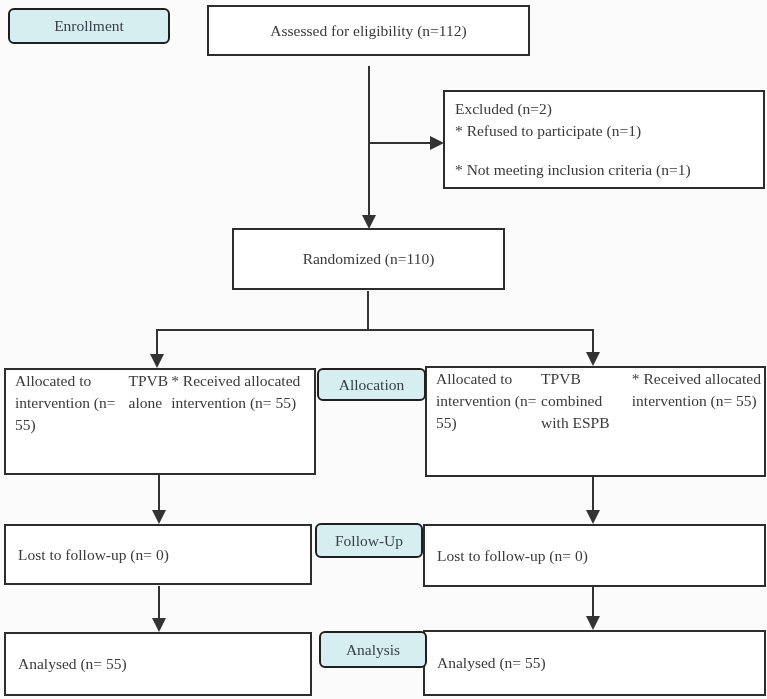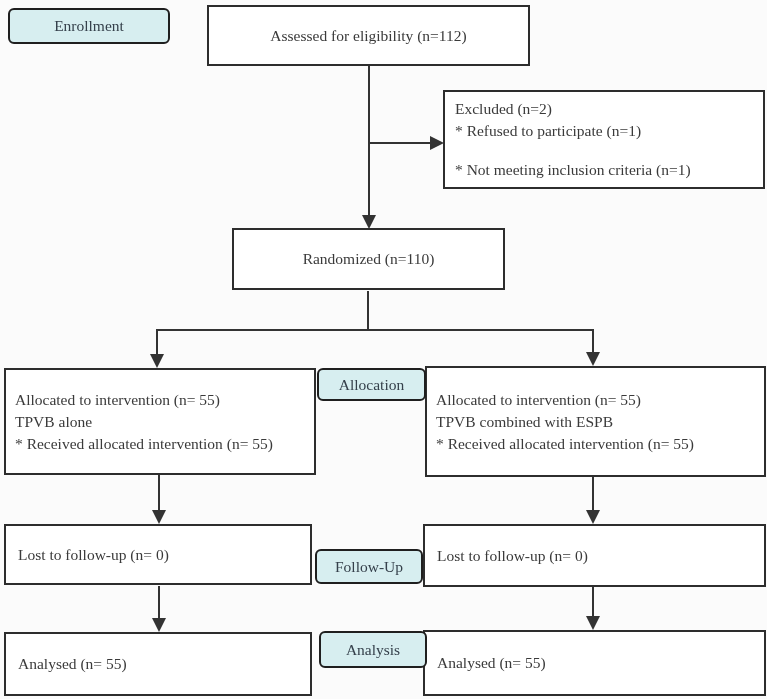--- a/index.html
+++ b/index.html
@@ -14,45 +14,45 @@
   }
   .box{
     position:absolute;
     background:#ffffff;
     border:2px solid #2d2d2d;
     box-sizing:border-box;
     z-index:2;
   }
   .center{display:flex;align-items:center;justify-content:center;text-align:center;}
   .leftpad{display:flex;align-items:center;padding-left:12px;}
-  .multiline{display:flex;flex-direction:column;justify-content:center;padding-left:9px;line-height:22px;}
+  .multiline{display:flex;flex-direction:row;justify-content:center;padding-left:9px;line-height:22px;}
   .stage{
     position:absolute;
     background:#d7eef0;
     border:2px solid #1f1f1f;
     border-radius:6px;
     box-sizing:border-box;
     display:flex;align-items:center;justify-content:center;
     color:#35404b;
     z-index:3;
   }
   #connectors{position:absolute;left:0;top:0;z-index:1;}
   #connectors line{stroke:#333333;stroke-width:2;}
   #connectors polygon{fill:#333333;}
   
   #enrollment-stage{left:8px;top:8px;width:162px;height:36px;text-align:right;}
-  #assessed-box{left:207px;top:5px;width:323px;height:61px;text-align:center;}
+  #assessed-box{left:207px;top:5px;width:323px;height:51px;text-align:center;}
   #excluded-box{left:443px;top:90px;width:322px;height:99px;padding:6px 10px;display:flex;flex-direction:column;line-height:22px;}
   #excluded-gap{height:20px;}
   #randomized-box{left:232px;top:228px;width:273px;height:62px;font-family:Liberation Serif, serif;}
   #alloc-left-box{left:4px;top:368px;width:312px;height:107px;}
   #allocation-stage{left:317px;top:368px;width:109px;height:33px;}
   #alloc-right-box{left:425px;top:366px;width:341px;height:111px;}
   #followup-left-box{left:4px;top:524px;width:308px;height:61px;}
-  #followup-stage{left:315px;top:523px;width:108px;height:35px;margin-top:26px;}
+  #followup-stage{left:315px;top:523px;width:108px;height:35px;}
   #followup-right-box{left:423px;top:524px;width:343px;height:63px;}
   #analysed-left-box{left:4px;top:632px;width:308px;height:64px;}
   #analysis-stage{left:319px;top:631px;width:108px;height:37px;}
   #analysed-right-box{left:423px;top:630px;width:343px;height:66px;}
 </style>
 </head>
 <body>
 
 <div id="canvas">
 

